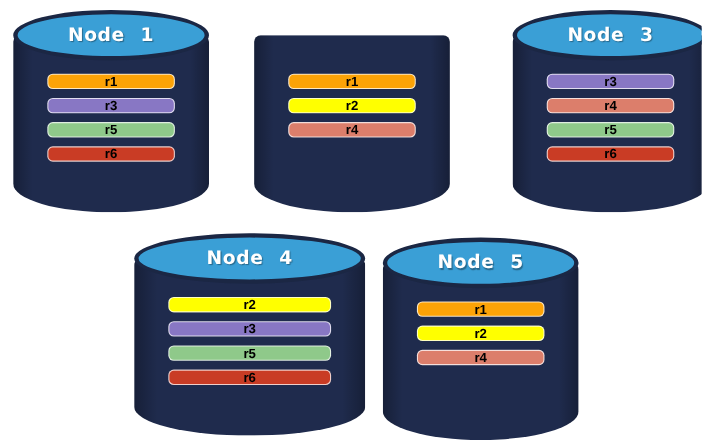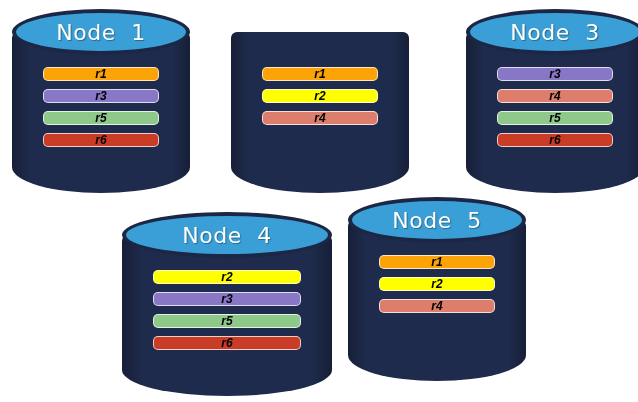--- a/index.html
+++ b/index.html
@@ -17,21 +17,21 @@
   }
   .node {
     position: absolute;
     width: 178px;
     height: 184px;
   }
   .node-1 { left: 12px;  top: 9px;   }
   .node-2 { left: 231px; top: 9px;   }
   .node-3 { left: 466px; top: 9px;   }
   .node-4 { left: 122px; top: 212px; width: 210px; }
-  .node-5 { left: 348px; top: 197px; }
+  .node-5 { left: 348px; top: 216px; }
 
   .cyl-body {
     position: absolute;
     left: 0; right: 0;
     top: 23px; bottom: 0;
     background: linear-gradient(90deg,
       rgba(0,0,0,0.28) 0%, rgba(0,0,0,0) 10%,
       rgba(0,0,0,0) 90%, rgba(0,0,0,0.28) 100%),
       var(--body-color, #1F2B4D);
     border-radius: 6px 6px 50% 50% / 6px 6px 26px 26px;
@@ -43,35 +43,34 @@
     background: var(--top-color, #3A9FD6);
     border: 4px solid var(--edge-color, #1B2744);
     border-radius: 50%;
     box-sizing: border-box;
     display: flex;
     align-items: center;
     justify-content: center;
   }
   .node-title {
     color: var(--title-color, #ffffff);
-    font-weight: normal;
-    font-size: 22px;
+    font-weight: bold;
+    font-size: 17px;
     letter-spacing: 0.5px;
     word-spacing: 8px;
     text-shadow: 1px 1px 1px rgba(0,0,0,0.35);
     white-space: nowrap;
   }
   .bars {
     position: absolute;
     left: 31px; right: 31px;
     top: 58px;
     display: flex;
     flex-direction: column;
     gap: 8px;
-    font-style: italic;
   }
   .bar {
     height: 12px;
     border: 1px solid rgba(255,255,255,0.75);
     border-radius: 5px;
     display: flex;
     align-items: center;
     justify-content: center;
     color: var(--bar-text-color, #000000);
     font-weight: bold;

